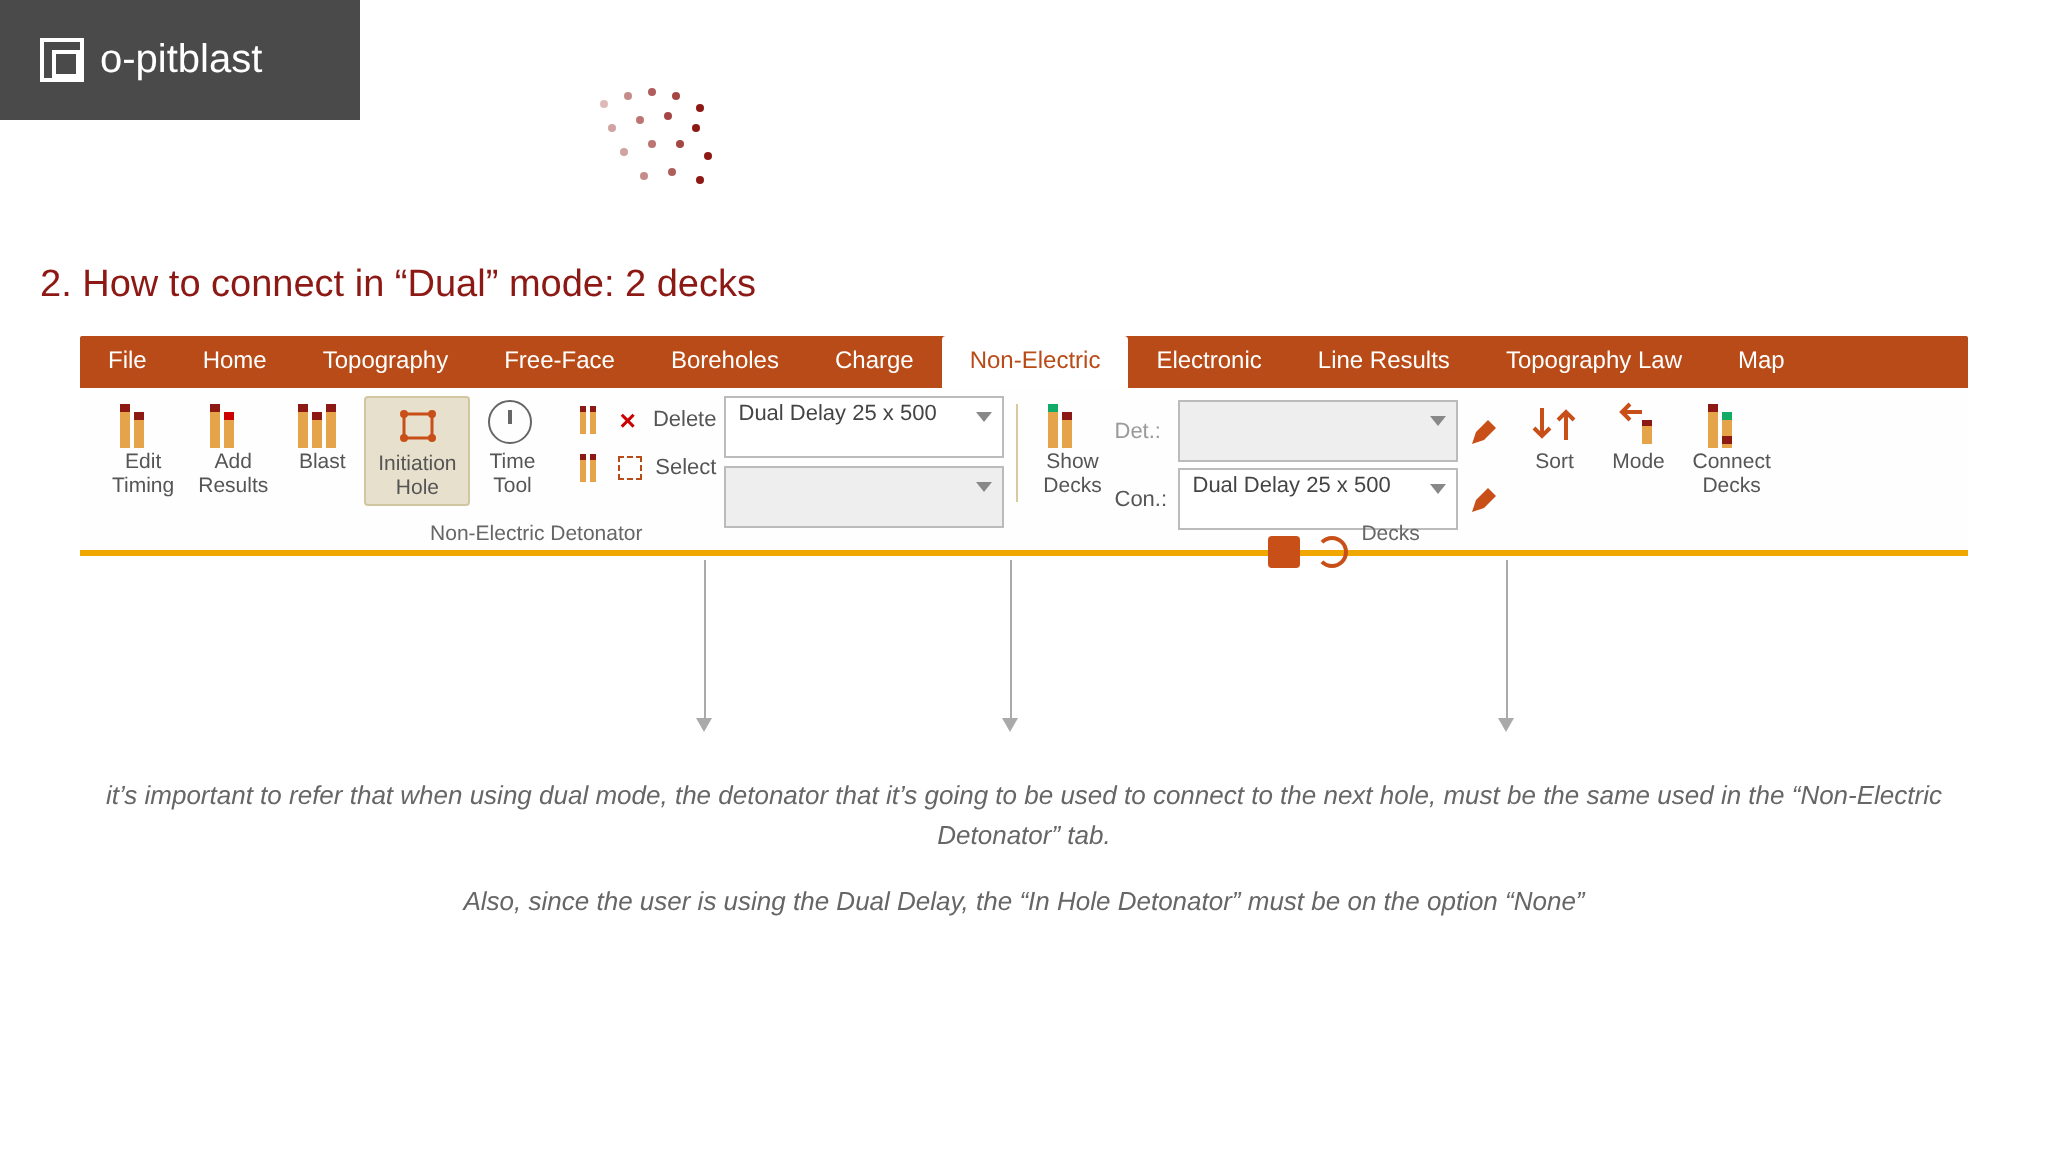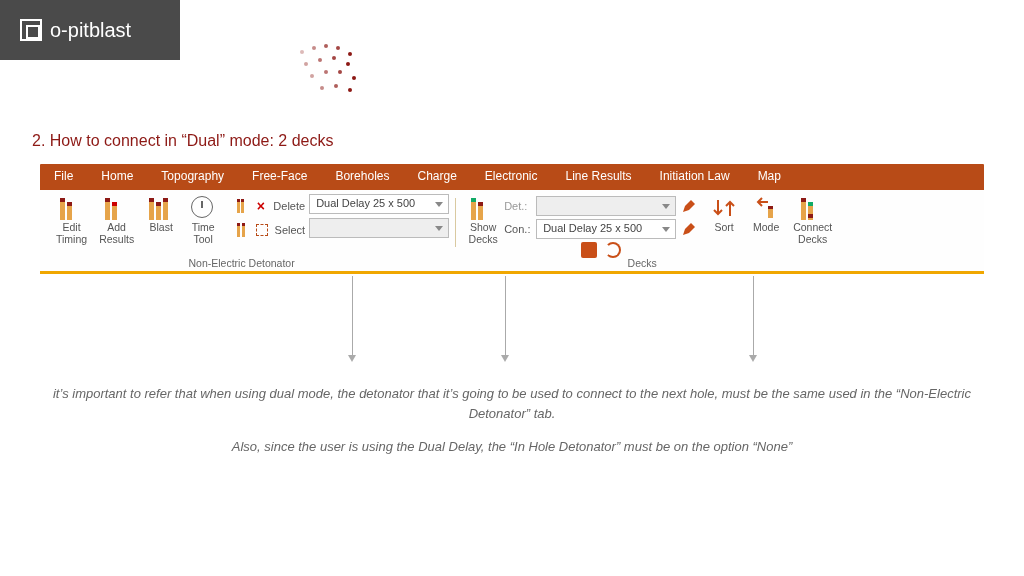--- a/index.html
+++ b/index.html
@@ -10,21 +10,21 @@
   .banner-logo { background: #4a4a4a; color: #fff; display: flex; align-items: center; padding: 0 20px; font-size: 20px; font-weight: 500; width: 180px; }
   .banner-logo .cube { width: 22px; height: 22px; border: 2px solid #fff; margin-right: 8px; transform: rotate(0deg); position: relative; }
   .banner-logo .cube::before { content:""; position:absolute; width:60%; height:60%; border:2px solid #fff; top:20%; left:20%; }
   .banner-title { background: #8d1915; color: #fff; flex: 1; display: flex; align-items: center; padding-left: 24px; font-size: 26px; font-weight: 300; letter-spacing: 3px; }
 
   
   .dots-wrap { position: relative; height: 60px; }
   .dots { position: absolute; left: 290px; top: -20px; width: 100px; height: 80px; overflow: hidden; }
   .dots .d { position:absolute; width:4px; height:4px; border-radius:50%; background:#8d1915; }
 
-  .section-title { color: #8d1915; font-size: 16px; font-weight: 400; padding: 12px 0 14px 32px; }
+  .section-title { color: #8d1915; font-size: 19px; font-weight: 400; padding: 12px 0 14px 20px; }
 
   
   .ribbon { margin: 0 40px; background: #fff; }
   .tabstrip { background: #b84b17; display: flex; align-items: stretch; height: 26px; border-top-left-radius: 1px; border-top-right-radius: 1px; }
   .tabstrip .tab { color: #fff; font-size: 12px; padding: 5px 14px 0 14px; cursor: pointer; }
   .tabstrip .tab.active { background: #fff; color: #b84b17; font-weight: 500; border-top-left-radius: 2px; border-top-right-radius: 2px; }
 
   .ribbon-body { background: #fefefe; border-bottom: 3px solid #f0a700; display: flex; align-items: stretch; height: 84px; padding: 4px 6px 0 6px; position: relative; }
 
   .grp { display: flex; align-items: flex-start; padding: 0 4px; position: relative; }
@@ -47,21 +47,21 @@
   .mini { display:flex; align-items:center; font-size:11px; color:#555; gap:5px; cursor:pointer; padding:2px 4px; }
   .mini .mic { width:16px; height:16px; position:relative; display:inline-flex; align-items:center; justify-content:center; }
   .mic-bars { display:inline-flex; gap:1.5px; align-items:flex-end; }
   .mic-bars span{ width:3px; height:14px; background:#e6a44a; border-top:3px solid #8d1915; }
   .mic-del { color:#c00; font-weight:bold; font-size:14px; }
   .mic-sel { width:12px; height:12px; border:1px dashed #b84b17; }
   .mic-dual { width:14px; height:14px; border:1.5px solid #aaa; border-radius:2px; }
   .mic-none { width:14px; height:14px; border:2px solid #c00; border-radius:50%; position:relative; }
   .mic-none::before { content:""; position:absolute; width:14px; height:2px; background:#c00; top:5px; left:-1px; transform:rotate(-45deg); }
 
-  .dd { height:20px; border:1px solid #bbb; font-size:11px; padding:2px 18px 2px 6px; color:#444; background:#fff; position:relative; min-width:140px; cursor:pointer; }
+  .dd { height:31px; border:1px solid #bbb; font-size:11px; padding:2px 18px 2px 6px; color:#444; background:#fff; position:relative; min-width:140px; cursor:pointer; }
   .dd::after{ content:""; position:absolute; right:5px; top:7px; border-left:4px solid transparent; border-right:4px solid transparent; border-top:5px solid #888; }
   .dd.disabled { background:#eee; color:#999; }
 
   .grp-label { position:absolute; bottom:2px; left:0; right:16px; text-align:center; font-size:10.5px; color:#666; }
 
   .smallrow { display:flex; align-items:center; gap:4px; font-size:11px; color:#999; }
   .pencil { width:18px; height:18px; display:inline-flex; align-items:center; justify-content:center; cursor:pointer; }
   .pencil svg{ width:16px; height:16px; }
   .disk { width:16px; height:16px; background:#c94f18; border-radius:2px; display:inline-block; cursor:pointer; }
   .refresh { width:16px; height:16px; border:2px solid #c94f18; border-radius:50%; border-left-color:transparent; display:inline-block; cursor:pointer; }
@@ -107,23 +107,24 @@
 <div class="section-title">2. How to connect in “Dual” mode: 2 decks</div>
 
 <div class="ribbon">
   <div class="tabstrip">
     <div class="tab">File</div>
     <div class="tab">Home</div>
     <div class="tab">Topography</div>
     <div class="tab">Free-Face</div>
     <div class="tab">Boreholes</div>
     <div class="tab">Charge</div>
+    <div class="tab active">Non-Electric</div>
     <div class="tab">Electronic</div>
     <div class="tab">Line Results</div>
-    <div class="tab">Initiation Law</div>
+    <div class="tab">Topography Law</div>
     <div class="tab">Map</div>
   </div>
 
   <div class="ribbon-body">
 
     <div class="grp" style="padding-bottom:18px;">
       <div class="vbtn">
         <div class="ic">
             <div class="ic-bars">
               <span></span>
@@ -145,20 +146,33 @@
       </div>
       <div class="vbtn">
         <div class="ic">
             <div class="ic-bars">
               <span></span>
               <span></span>
               <span></span>
             </div>
           </div>
         <span>Blast</span>
+      </div>
+      <div class="vbtn active">
+        <div class="ic ic-init">
+          <svg viewBox="0 0 24 24">
+              <circle cx="5" cy="6" r="2" fill="#c94f18"></circle>
+              <circle cx="19" cy="6" r="2" fill="#c94f18"></circle>
+              <circle cx="5" cy="18" r="2" fill="#c94f18"></circle>
+              <circle cx="19" cy="18" r="2" fill="#c94f18"></circle>
+              <path d="M5 6 L19 6 M5 18 L19 18 M5 6 L5 18 M19 6 L19 18" stroke="#c94f18" stroke-width="1.5" fill="none"></path>
+            </svg>
+        </div>
+        <span style="white-space:pre-line">Initiation
+Hole</span>
       </div>
       <div class="vbtn">
         <div class="ic">
             <div class="ic-clock"></div>
           </div>
         <span style="white-space:pre-line">Time
 Tool</span>
       </div>
 
       <div class="grp-sep"></div>

